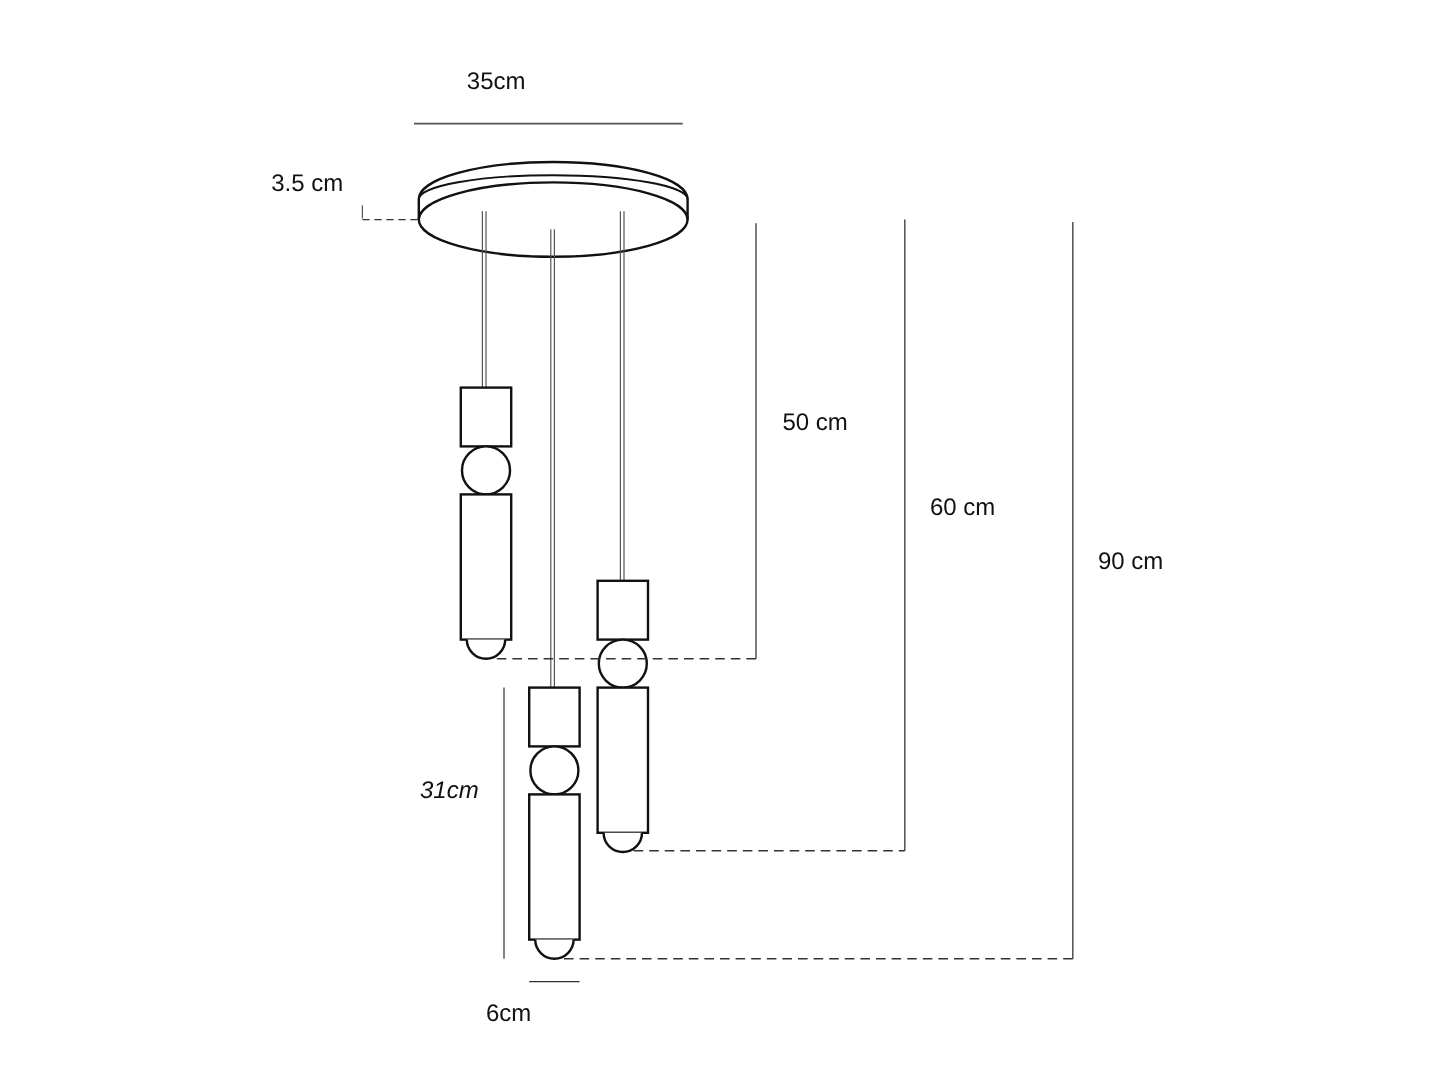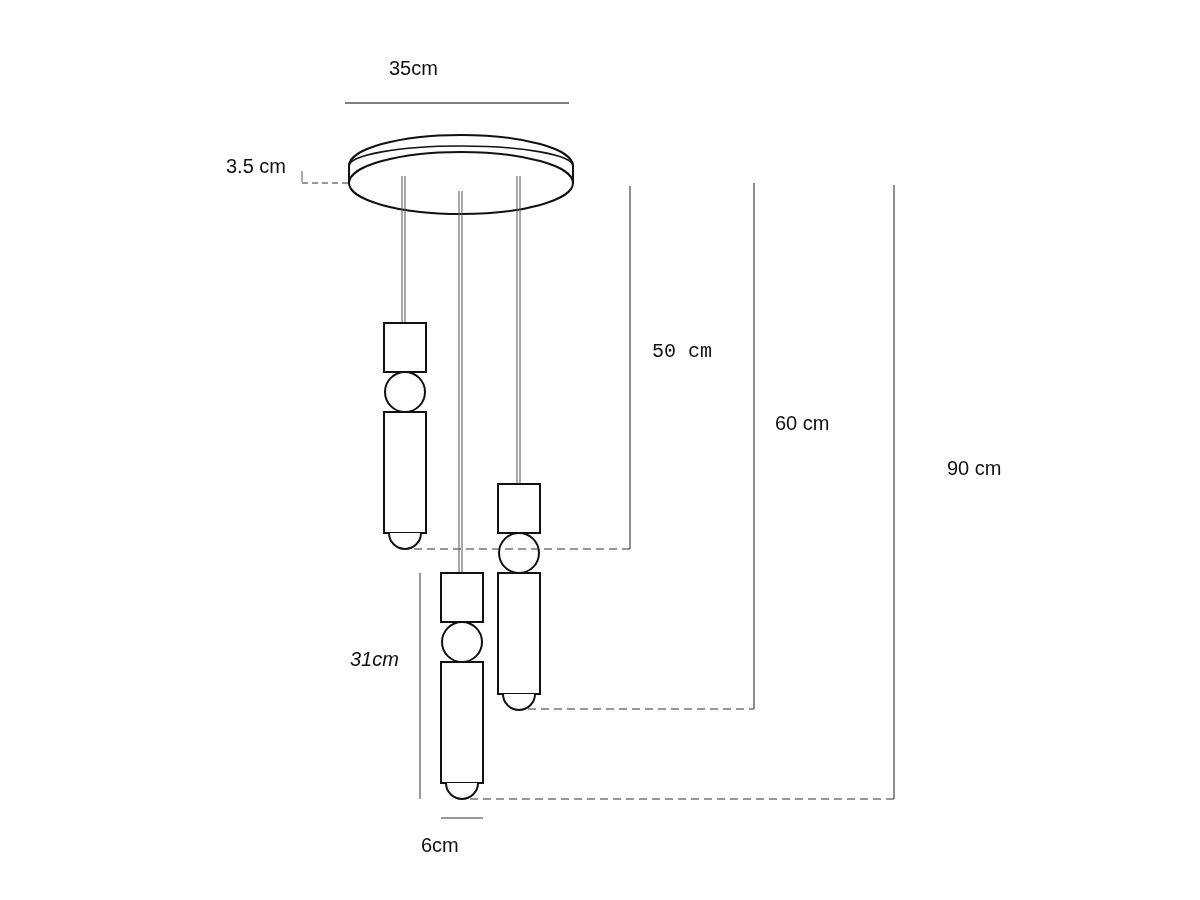--- a/index.html
+++ b/index.html
@@ -64,18 +64,18 @@
     <line x1="528" y1="709" x2="754" y2="709"></line>
     <line x1="470" y1="799" x2="894" y2="799"></line>
   </g>
 
   <line x1="420" y1="573" x2="420" y2="799" stroke="#333" stroke-width="1"></line>
 
   <line x1="441" y1="818" x2="483" y2="818" stroke="#333" stroke-width="1"></line>
 </svg>
 
 <div class="lbl" style="left:389px;top:58px;text-align:center;">35cm</div>
-<div class="lbl" style="left:226px;top:143px;margin-top:13px;">3.5 cm</div>
-<div class="lbl" style="left:652px;top:342px;font-family:Liberation Mono, monospace;">50 cm</div>
+<div class="lbl" style="left:226px;top:143px;">3.5 cm</div>
+<div class="lbl" style="left:652px;top:342px;">50 cm</div>
 <div class="lbl" style="left:775px;top:413px;">60 cm</div>
-<div class="lbl" style="left:915px;top:458px;margin-left:32px;">90 cm</div>
+<div class="lbl" style="left:915px;top:458px;">90 cm</div>
 <div class="lbl" style="left:350px;top:649px;font-style:italic;">31cm</div>
-<div class="lbl" style="left:405px;top:835px;margin-left:16px;">6cm</div>
+<div class="lbl" style="left:405px;top:835px;">6cm</div>
 
 </body></html>

